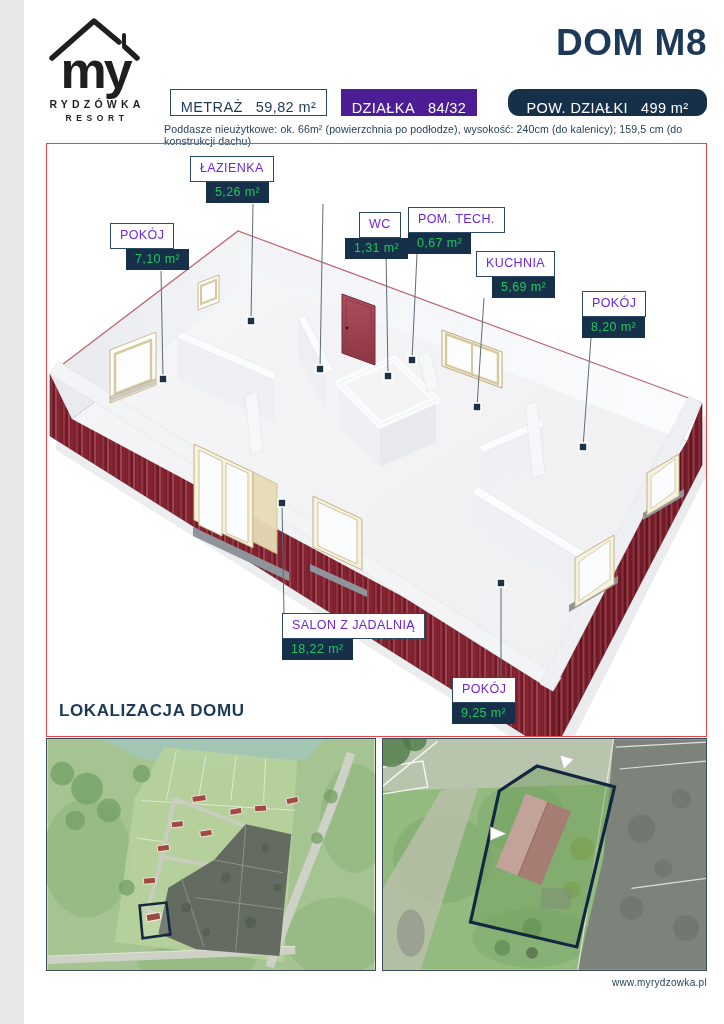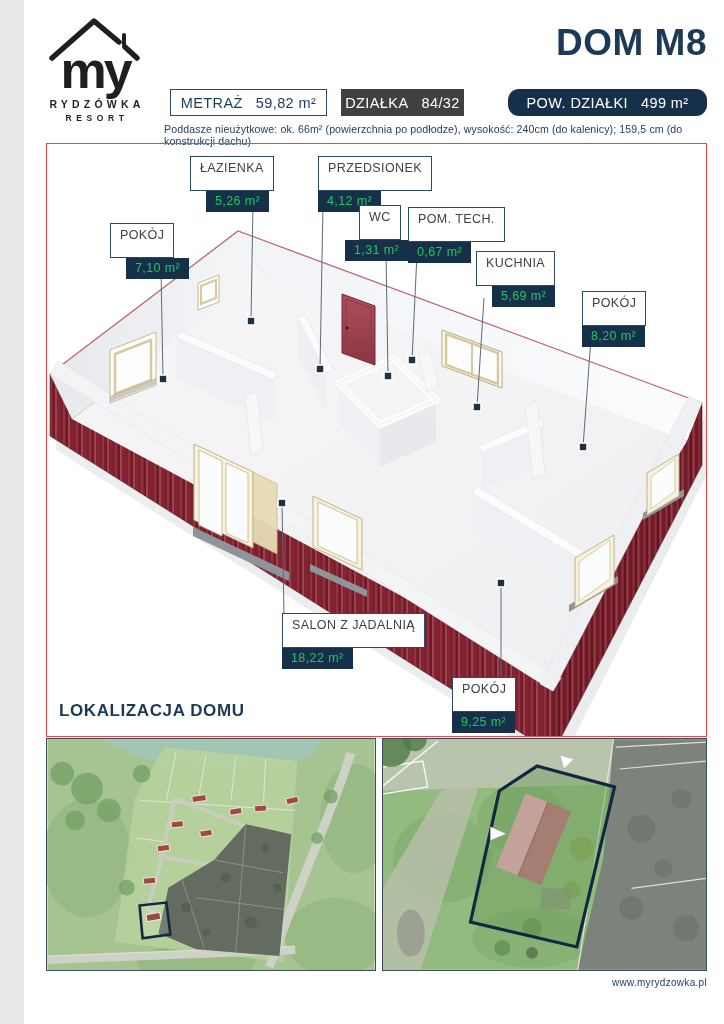--- a/index.html
+++ b/index.html
@@ -3,37 +3,37 @@
 <meta charset="utf-8">
 <style>
   html,body{margin:0;padding:0;background:#e8e8e8;}
   .page{position:relative;width:724px;height:1024px;background:#ffffff;overflow:hidden;
         font-family:"Liberation Sans",sans-serif;margin-left:24px;-webkit-font-smoothing:antialiased;}
   
   .logo{position:absolute;left:22px;top:12px;width:100px;height:112px;}
   .title{position:absolute;top:22px;right:41px;font-size:37px;font-weight:800;
          color:#1c3a57;letter-spacing:.5px;}
   .badge{position:absolute;top:89px;height:27px;box-sizing:border-box;display:flex;
-         align-items:center;justify-content:center;gap:13px;font-size:14.5px;letter-spacing:.4px;}
+         align-items:flex-end;justify-content:center;gap:13px;font-size:14.5px;letter-spacing:.4px;}
   .badge .bl{white-space:nowrap}.badge .bv{white-space:nowrap}
   #badge-metraz{left:146px;width:157px;border:1px solid #2c4a63;color:#1c3a57;background:#fff;}
-  #badge-dzialka{left:317px;width:123px;background:#404040;color:#fff;}
+  #badge-dzialka{left:317px;width:136px;background:#4c1d95;color:#fff;}
   #badge-powdzialki{left:484px;width:199px;background:#16304a;color:#fff;border-radius:11px;}
   .subtitle{position:absolute;left:140px;top:123px;width:543px;text-align:left;
             font-size:10.6px;color:#27425c;letter-spacing:.1px;}
   
   .plan-box{position:absolute;left:22px;top:143px;width:659px;height:592px;
             border:1px solid #ef4444;box-sizing:content-box;}
   .plan-svg{position:absolute;left:0;top:0;}
   .loc-heading{position:absolute;left:12px;top:557px;font-size:17px;font-weight:600;
                color:#1c3a57;letter-spacing:.6px;white-space:nowrap;}
   
   .room-label{position:absolute;z-index:5;}
-  .rn{display:table;border:1px solid #2c4a63;background:#ffffff;color:#404040;
-      padding:4px 9px 15px;font-size:12.5px;letter-spacing:.4px;white-space:nowrap;}
+  .rn{display:table;border:1px solid #2c4a63;background:#ffffff;color:#6d28d9;
+      padding:4px 9px 6px;font-size:12.5px;letter-spacing:.4px;white-space:nowrap;}
   .ra{display:table;background:#16304a;color:#22c55e;padding:3px 9px 4px;
       font-size:12.5px;letter-spacing:.4px;white-space:nowrap;}
   
   .photo{position:absolute;top:738px;height:233px;border:1px solid #3c4c5c;box-sizing:border-box;overflow:hidden;}
   #photo-left{left:22px;width:330px;}
   #photo-right{left:358px;width:325px;}
   .photo svg{display:block}
   
   .footer{position:absolute;top:977px;right:41px;font-size:10px;color:#1c3a57;letter-spacing:.3px;}
 </style>
@@ -216,25 +216,21 @@
       </g>
     </svg>
 
     <div class="loc-heading">LOKALIZACJA DOMU</div>
   </div>
 
   <div class="room-label" style="left:166px;top:156px">
     <div class="rn">ŁAZIENKA</div>
     <div class="ra" style="margin-left:16px">5,26 m²</div>
   </div>
-  <div class="room-label" style="left:294px;top:156px">
-    <div class="rn">PRZEDSIONEK</div>
-    <div class="ra">4,12 m²</div>
-  </div>
-  <div class="room-label" style="left:335px;top:205px">
+  <div class="room-label" style="left:335px;top:212px">
     <div class="rn">WC</div>
     <div class="ra" style="margin-left:-14px">1,31 m²</div>
   </div>
   <div class="room-label" style="left:384px;top:207px">
     <div class="rn">POM. TECH.</div>
     <div class="ra">0,67 m²</div>
   </div>
   <div class="room-label" style="left:452px;top:251px">
     <div class="rn">KUCHNIA</div>
     <div class="ra" style="margin-left:16px">5,69 m²</div>

